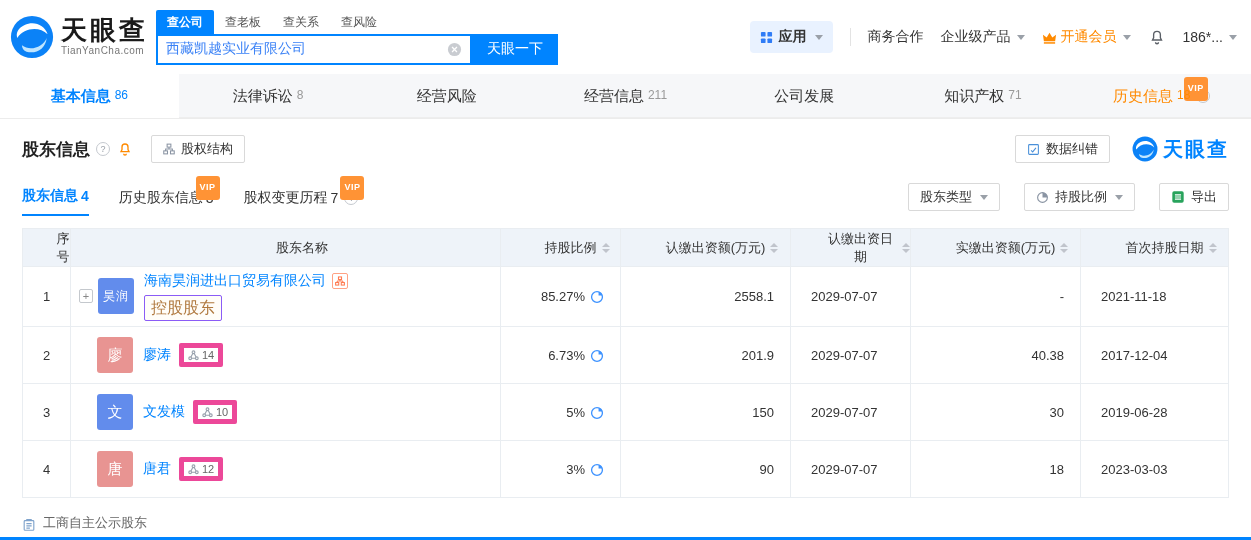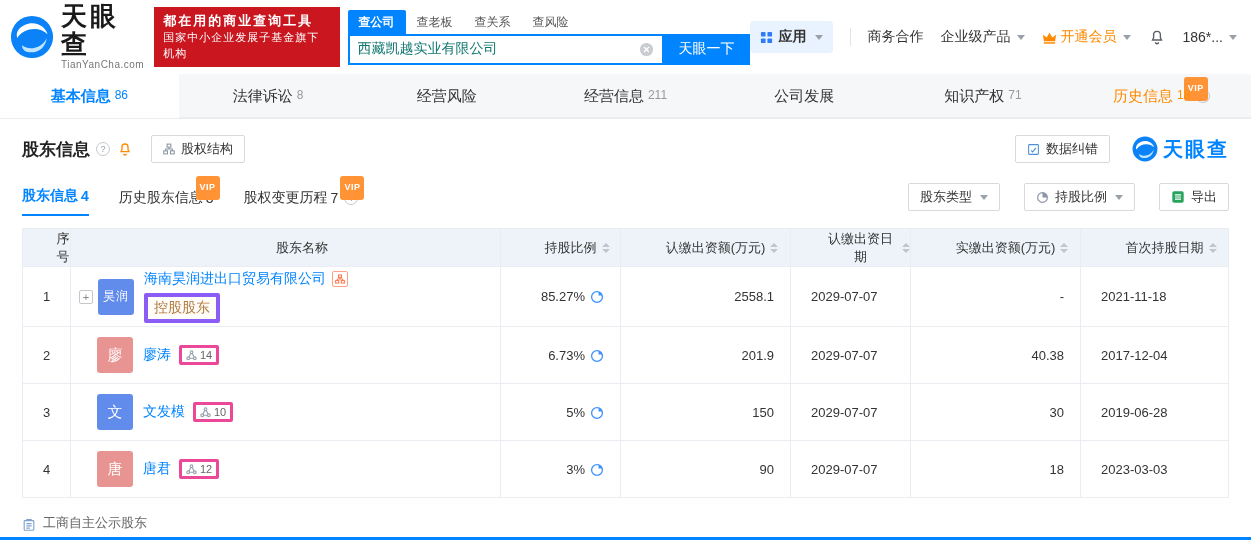--- a/index.html
+++ b/index.html
@@ -16,21 +16,21 @@
   .logo-en { font-size:10px; color:#777; margin-top:2px; letter-spacing:.5px; }
   .promo { margin-left:10px; background:#c9161f; color:#fff; padding:5px 9px; line-height:1.45; }
   .promo-l1 { font-size:13px; font-weight:700; letter-spacing:2px; }
   .promo-l2 { font-size:11px; letter-spacing:1px; }
   .search { margin-left:8px; display:flex; flex-direction:column; }
   .search-tabs { display:flex; align-items:flex-end; font-size:12px; color:#555; }
   .search-tab { padding:4px 11px 3px; cursor:pointer; }
   .search-tab.active { background:#0084ff; color:#fff; font-weight:600; border-radius:2px 2px 0 0; }
   .search-row { display:flex; }
   .search-input-wrap { width:316px; height:31px; border:2px solid #0084ff; background:#fff; display:flex; align-items:center; padding:0 8px; }
-  .search-input { flex:1; border:none; outline:none; font-size:14px; color:#0f766e; font-family:inherit; background:transparent; }
+  .search-input { flex:1; border:none; outline:none; font-size:14px; color:#3b82f6; font-family:inherit; background:transparent; }
   .search-btn { width:86px; height:31px; background:#0084ff; color:#fff; font-size:14px; display:flex; align-items:center; justify-content:center; cursor:pointer; border:none; font-family:inherit; }
   .top-right { margin-left:auto; display:flex; align-items:center; gap:17px; font-size:14px; color:#333; white-space:nowrap; }
   .app-chip { display:flex; align-items:center; gap:6px; background:#e9f2ff; border-radius:4px; padding:7px 10px; cursor:pointer;font-weight:bold; }
   .hdivider { width:1px; height:18px; background:#e3e3e3; }
   .nav-link { cursor:pointer; display:flex; align-items:center; gap:4px; }
   .vip-link { color:#ff8a00; }
   .caret { width:0; height:0; border-left:4px solid transparent; border-right:4px solid transparent; border-top:5px solid #9aa0a8; display:inline-block; margin-left:2px; }
   
   .nav { height:45px; background:#f6f7f9; display:flex; border-bottom:1px solid #ececec; box-shadow:0 -1px 0 #eee inset; }
   .nav-tab { flex:1; display:flex; align-items:center; justify-content:center; font-size:15px; color:#333; position:relative; cursor:pointer; }
@@ -75,22 +75,22 @@
   .name-flex.indent { padding-left:18px; }
   .expand-btn { width:14px; height:14px; border:1px solid #c4c8cd; border-radius:2px; color:#888; font-size:11px; line-height:12px; text-align:center; margin-right:5px; cursor:pointer; background:#fff; flex:none; }
   .avatar { width:36px; height:36px; border-radius:3px; color:#fff; display:flex; align-items:center; justify-content:center; margin-right:10px; flex:none; }
   .avatar-blue { background:#628cec; }
   .avatar-pink { background:#e89492; }
   .avatar.two { font-size:12px; letter-spacing:1px; }
   .avatar.one { font-size:15px; }
   .link { color:#0084ff; font-size:14px; text-decoration:none; cursor:pointer; }
   .name-line { display:flex; align-items:center; gap:6px; }
   .equity-mini { width:16px; height:16px; border:1px solid #ffa284; border-radius:2px; display:inline-flex; align-items:center; justify-content:center; cursor:pointer; background:#fff; }
-  .holder-tag { display:inline-block; margin-top:5px; border:4px solid #8b5cf6; color:#b0793f; border-radius:2px; font-size:14px; padding:1px 6px; line-height:1.4; background:#fffdf8; }
-  .partner-badge { display:inline-flex; align-items:center; gap:3px; border:3px solid #ec4899; border-radius:2px; color:#666; font-size:11px; padding:1px 4px; margin-left:8px; cursor:pointer; background:#fff; }
+  .holder-tag { display:inline-block; margin-top:5px; border:1px solid #8b5cf6; color:#b0793f; border-radius:2px; font-size:16px; padding:1px 6px; line-height:1.4; background:#fffdf8; }
+  .partner-badge { display:inline-flex; align-items:center; gap:3px; border:5px solid #ec4899; border-radius:2px; color:#666; font-size:11px; padding:1px 4px; margin-left:8px; cursor:pointer; background:#fff; }
   .pct-cell span { vertical-align:middle; }
   .pie-icon { vertical-align:middle; margin-left:5px; cursor:pointer; }
   .footnote { display:flex; align-items:flex-end; gap:7px; margin-top:16px; font-size:13px; color:#666; }
   .bottom-bar { position:absolute; left:0; bottom:0; width:100%; height:3px; background:#0084ff; }
   .icon { display:inline-flex; align-items:center; }
 </style>
 </head>
 <body>
 
 <div class="header">
@@ -99,24 +99,20 @@
       <svg viewBox="0 0 48 48" width="44" height="44">
           <circle cx="24" cy="24" r="23" fill="#0b82f7"></circle>
           <path d="M8 25c7-11 24-13 33-4-3-10-15-15-25-10C9 14 6 20 8 25z" fill="#fff"></path>
           <path d="M13 33c9 7 23 2 27-8-1 12-12 18-22 15-3-1-5-4-5-7z" fill="#bfe5ff"></path>
         </svg>
     </span>
     <span class="logo-txt">
       <span class="logo-cn">天眼查</span>
       <span class="logo-en">TianYanCha.com</span>
     </span>
-  </div>
-  <div class="promo">
-    <div class="promo-l1">都在用的商业查询工具</div>
-    <div class="promo-l2">国家中小企业发展子基金旗下机构</div>
   </div>
   <div class="search">
     <div class="search-tabs">
       <span class="search-tab active">查公司</span>
       <span class="search-tab">查老板</span>
       <span class="search-tab">查关系</span>
       <span class="search-tab">查风险</span>
     </div>
     <div class="search-row">
       <div class="search-input-wrap">

